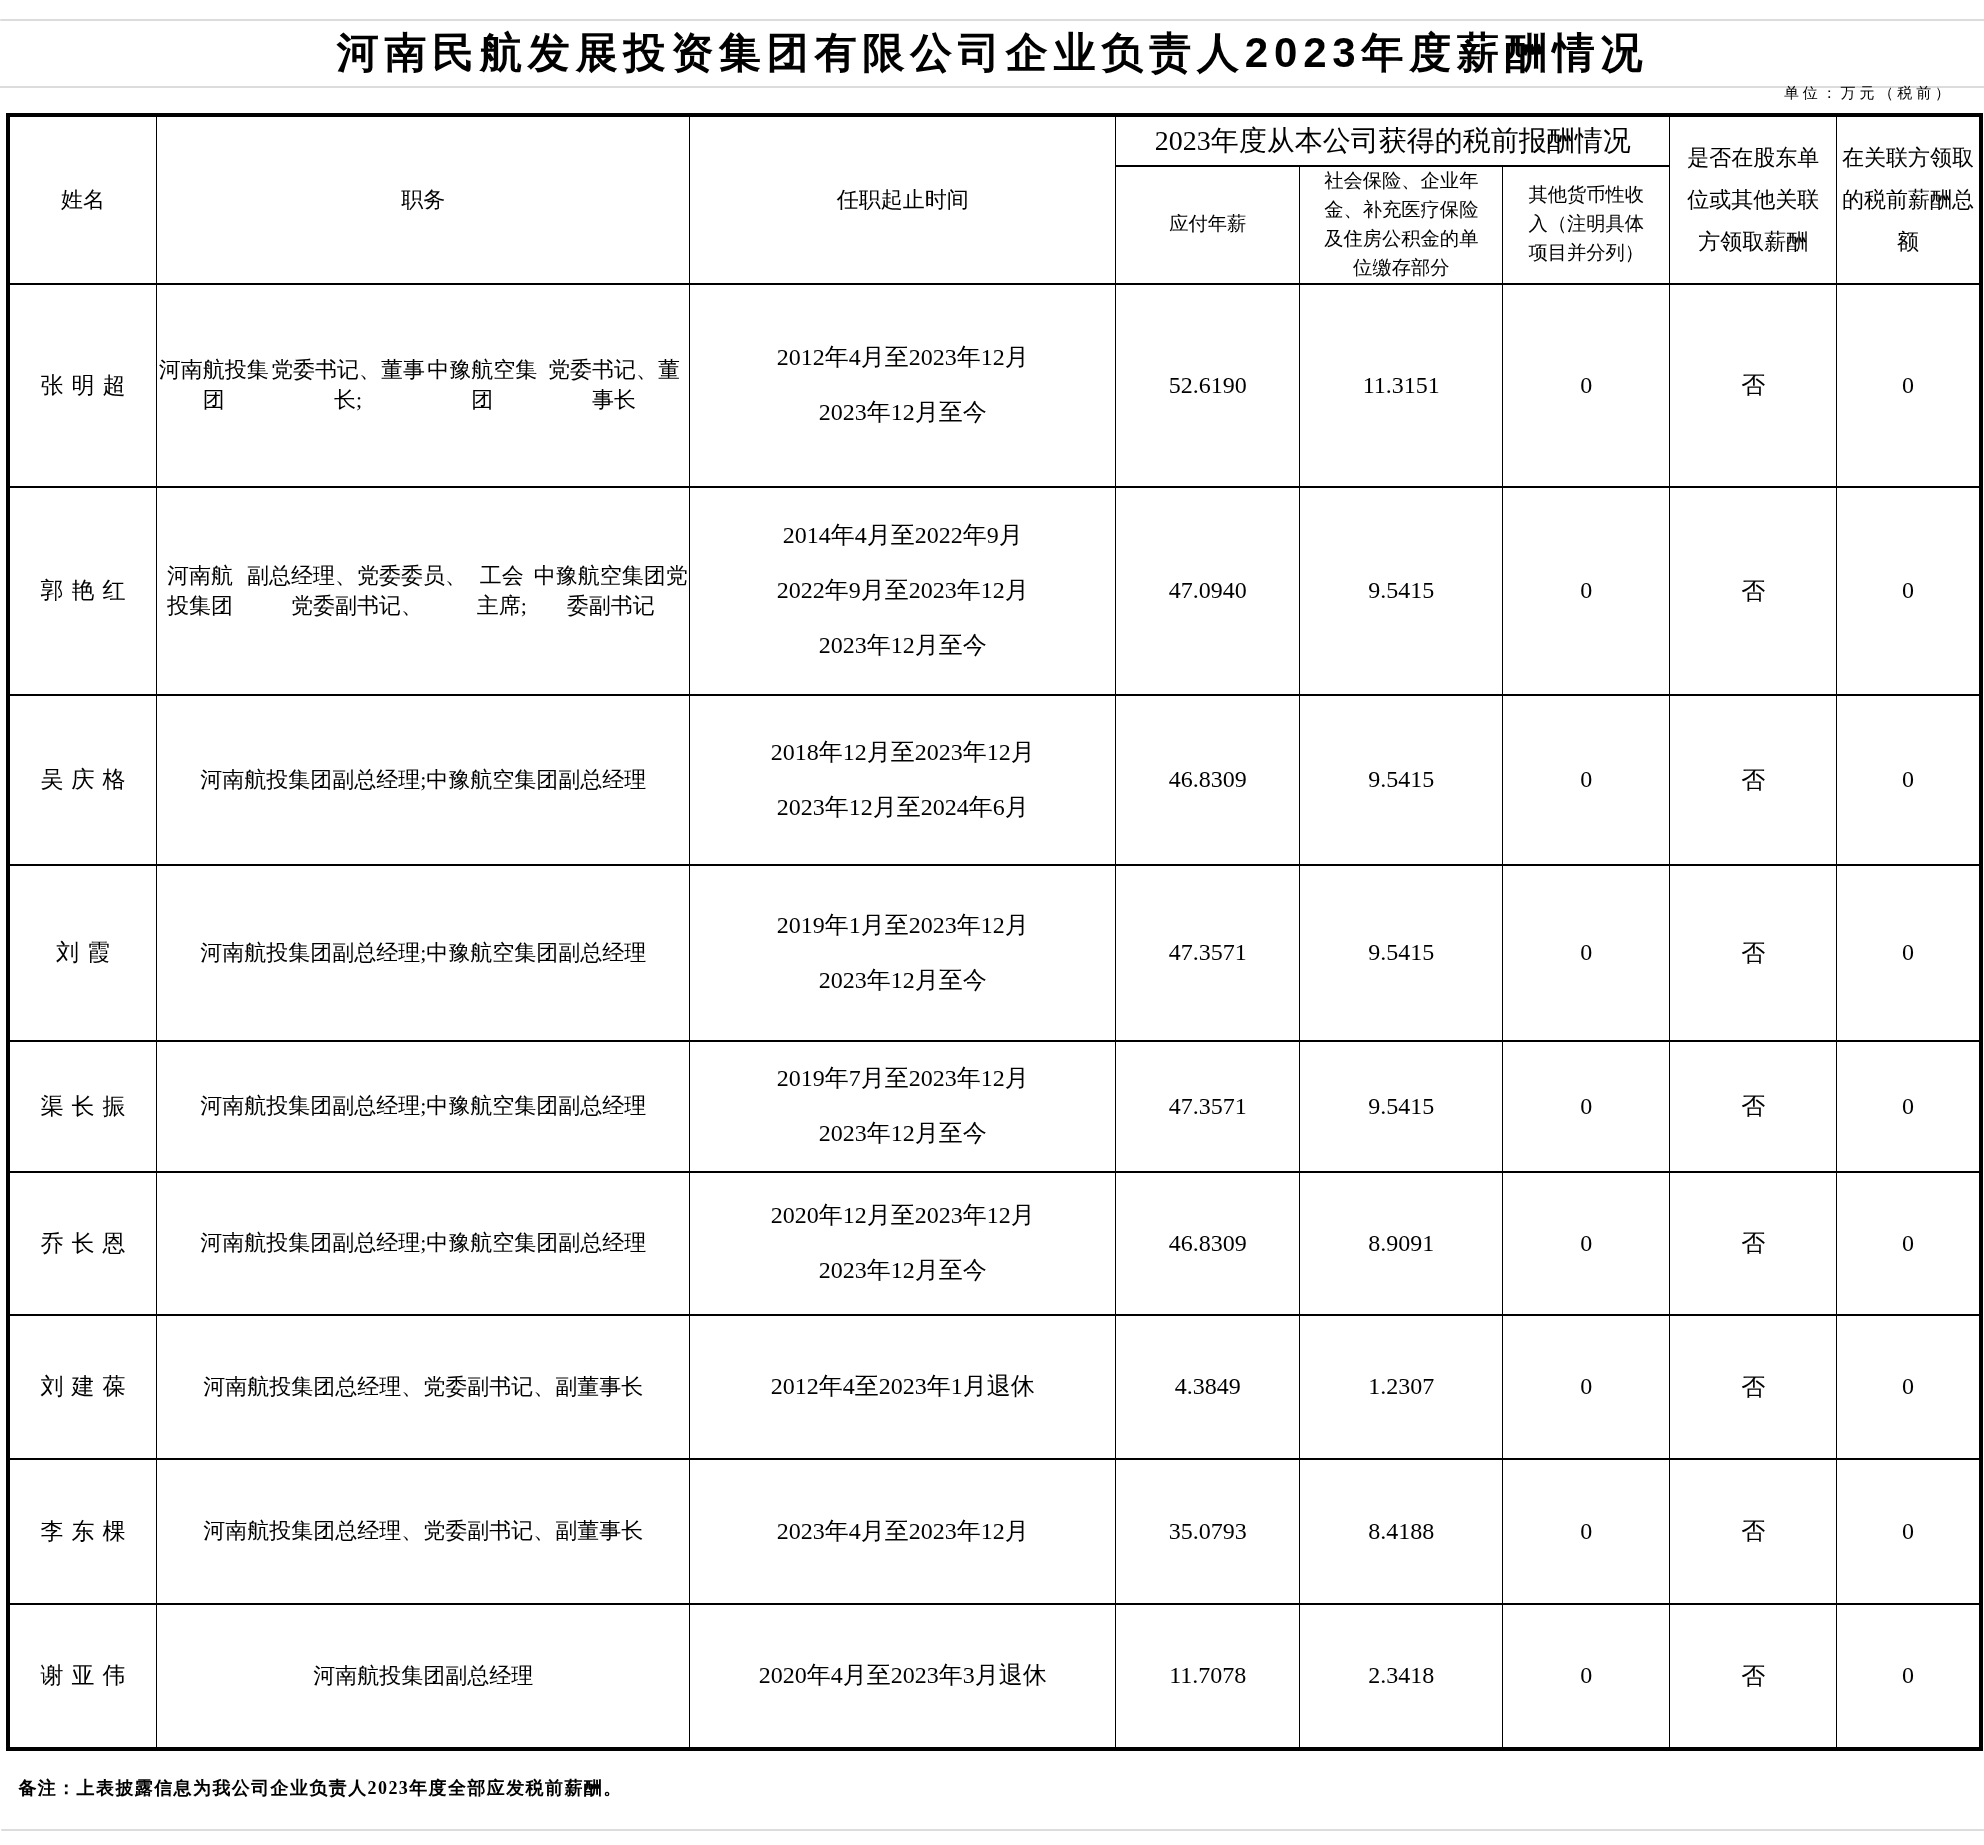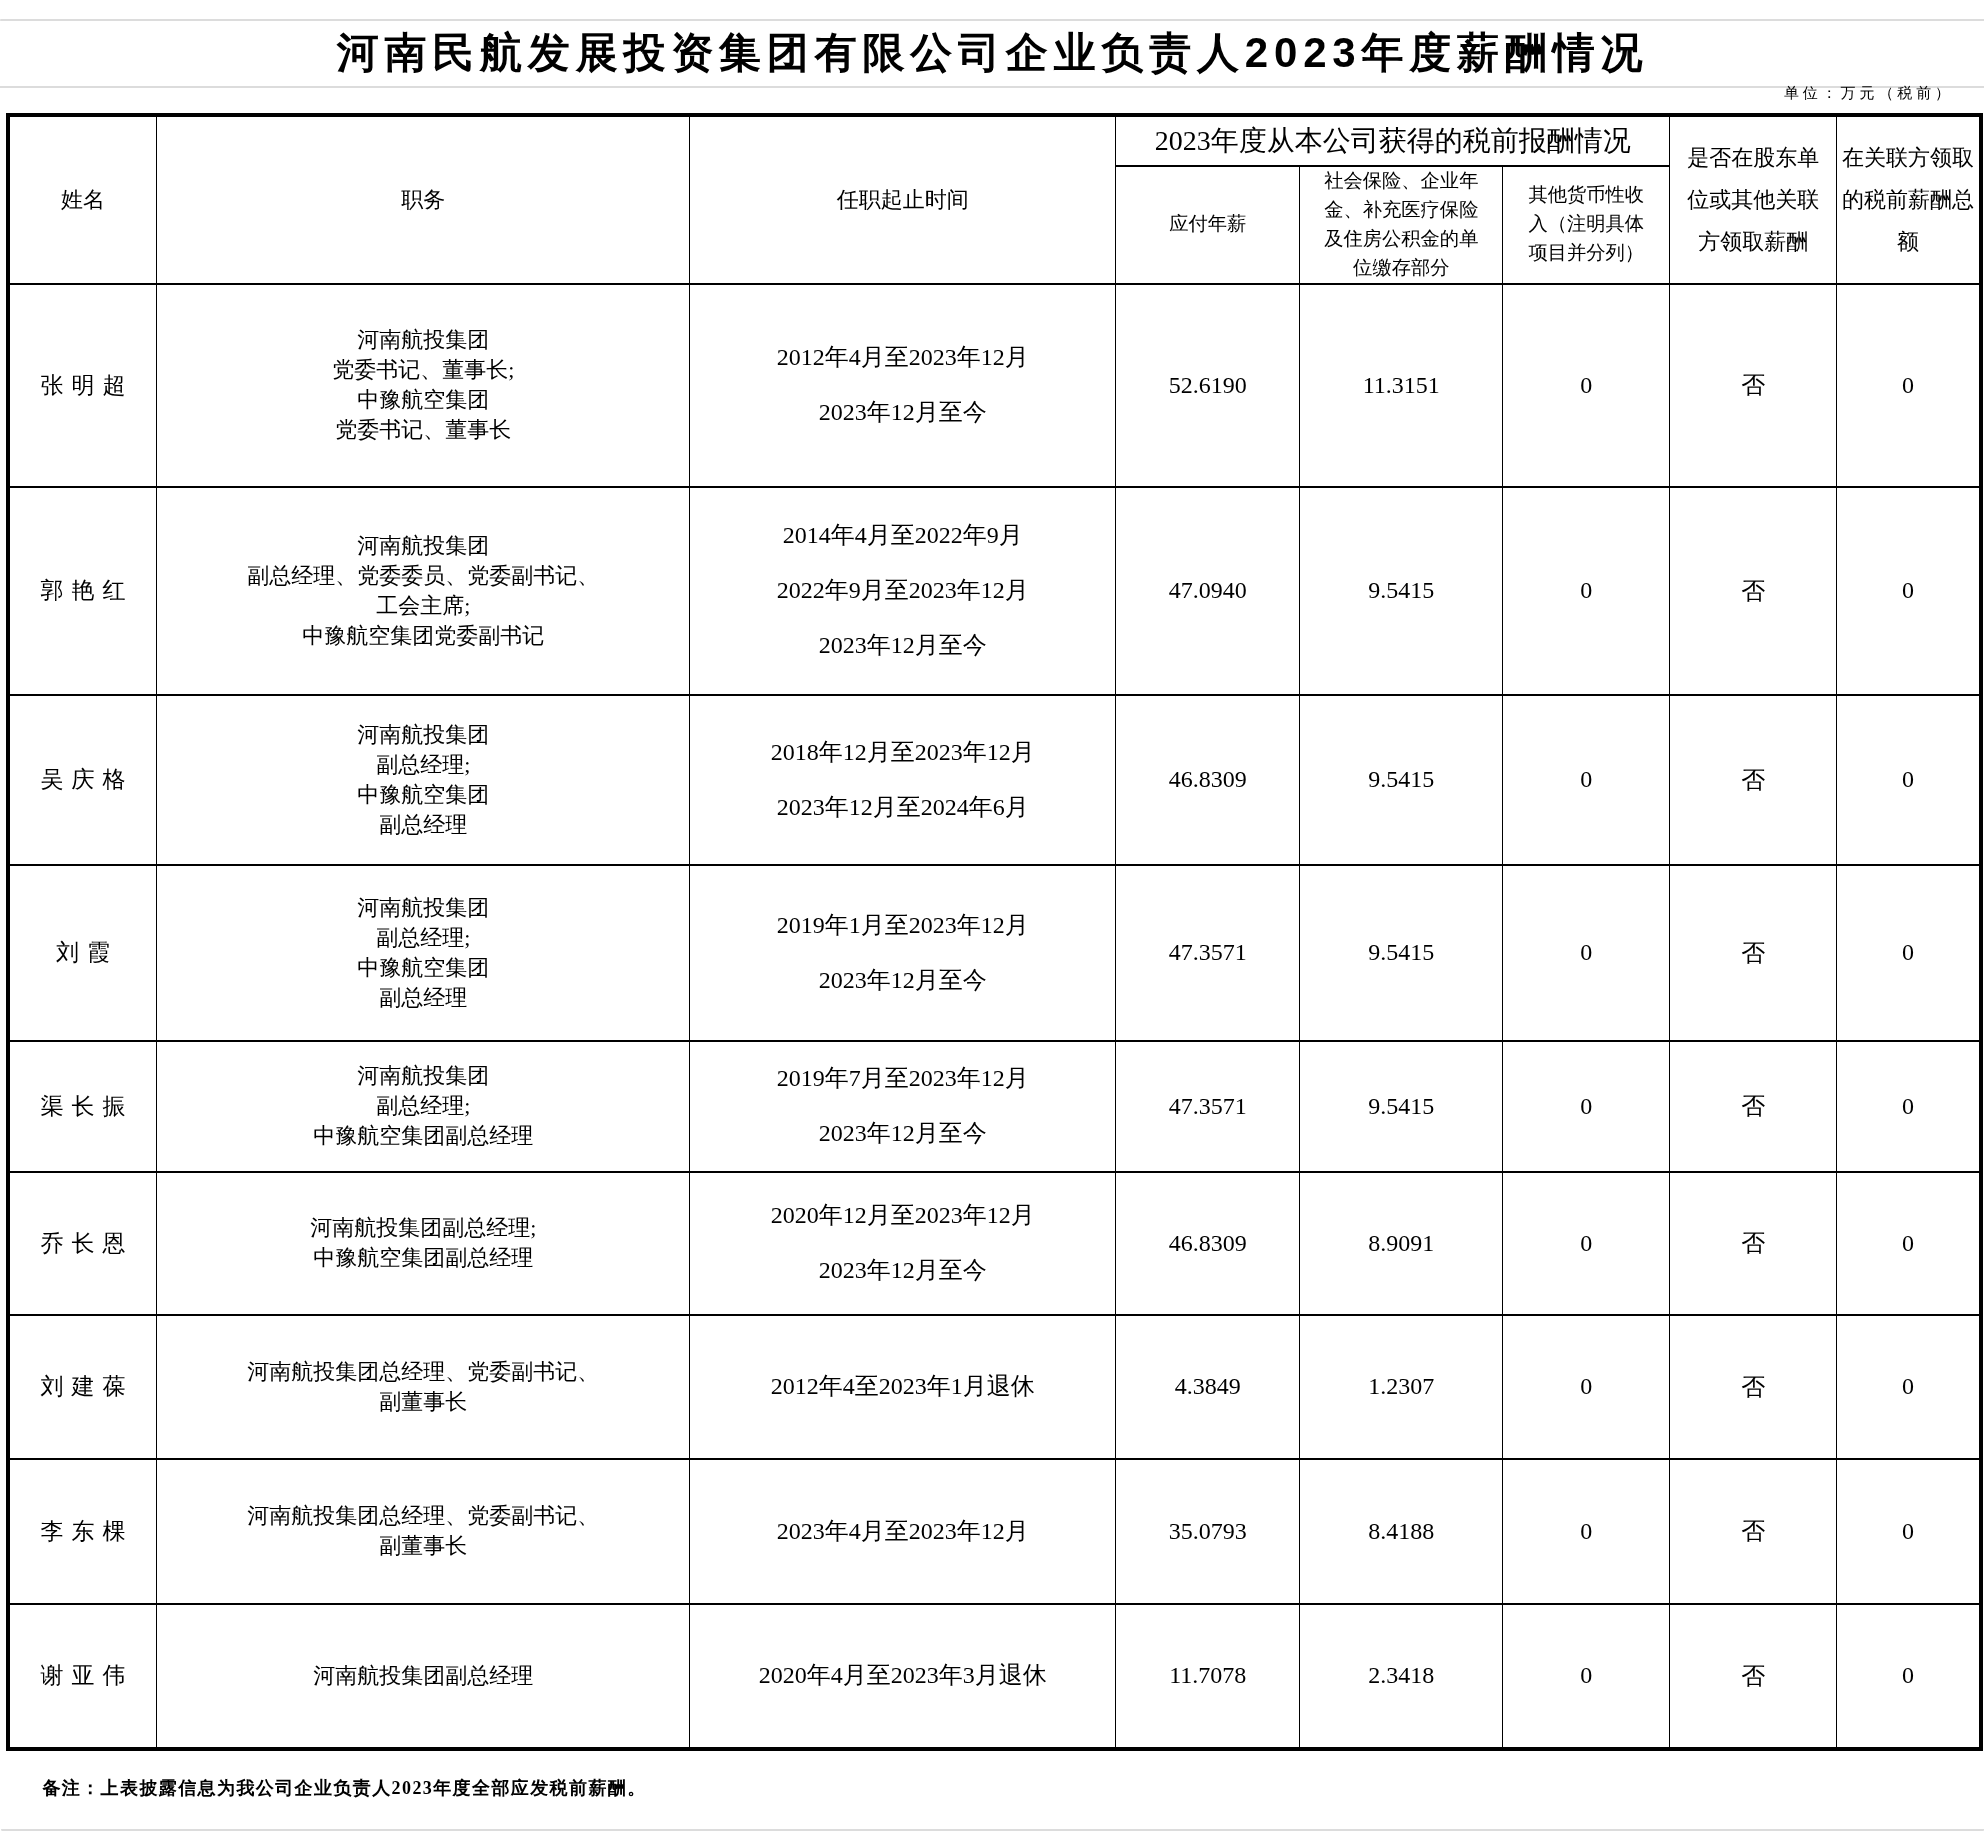--- a/index.html
+++ b/index.html
@@ -68,36 +68,34 @@
     overflow: hidden;
   }
   th.h-main { font-size: 22px; }
   th.h-group { font-size: 28px; }
   th.h-sub { font-size: 19.3px; line-height: 1.5; white-space: pre-line; }
   th.h-side { font-size: 22px; line-height: 1.9; white-space: pre-line; font-family: Liberation Serif, serif; }
   td.c-name { font-size: 23px; letter-spacing: 0.35em; text-indent: 0.35em; }
   td.c-pos { font-size: 22px; }
   td.c-pos .dist {
     display: flex;
-    flex-direction: column;
     justify-content: center;
     height: 100%;
     width: 100%;
   }
   td.c-term { font-size: 24px; line-height: 2.3; white-space: pre-line; }
   td.c-num, td.c-flag { font-size: 24px; }
   .foot-note {
     position: absolute;
     left: 18.4px;
     top: 1776px;
     font-size: 18px;
     font-weight: 700;
     letter-spacing: 1.4px;
     white-space: nowrap;
-    margin-left: 24px;
   }
 </style>
 </head>
 <body>
 
 <div class="page">
 
   <div class="gridline g1"></div>
   <div class="gridline g2"></div>
   <div class="gridline g3"></div>

